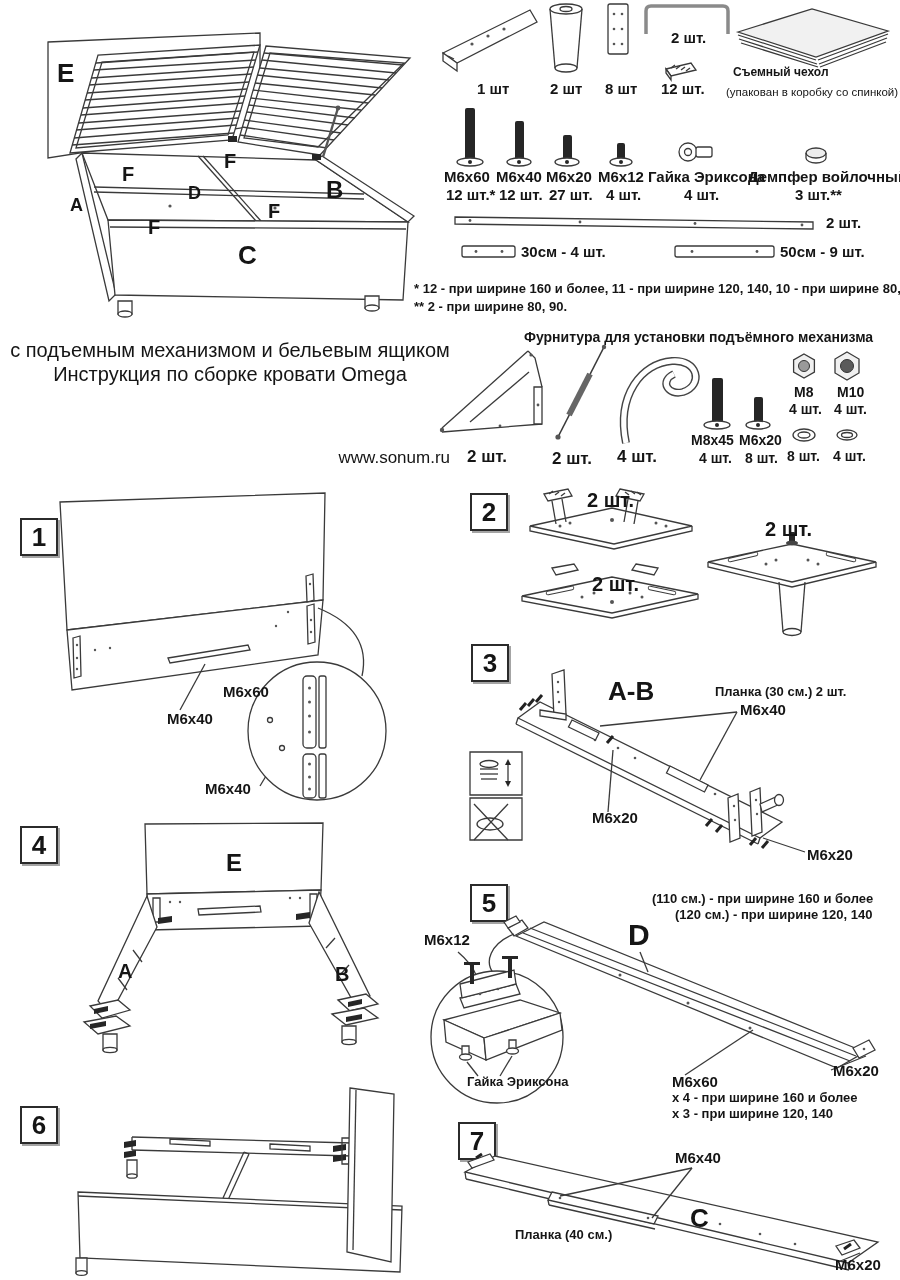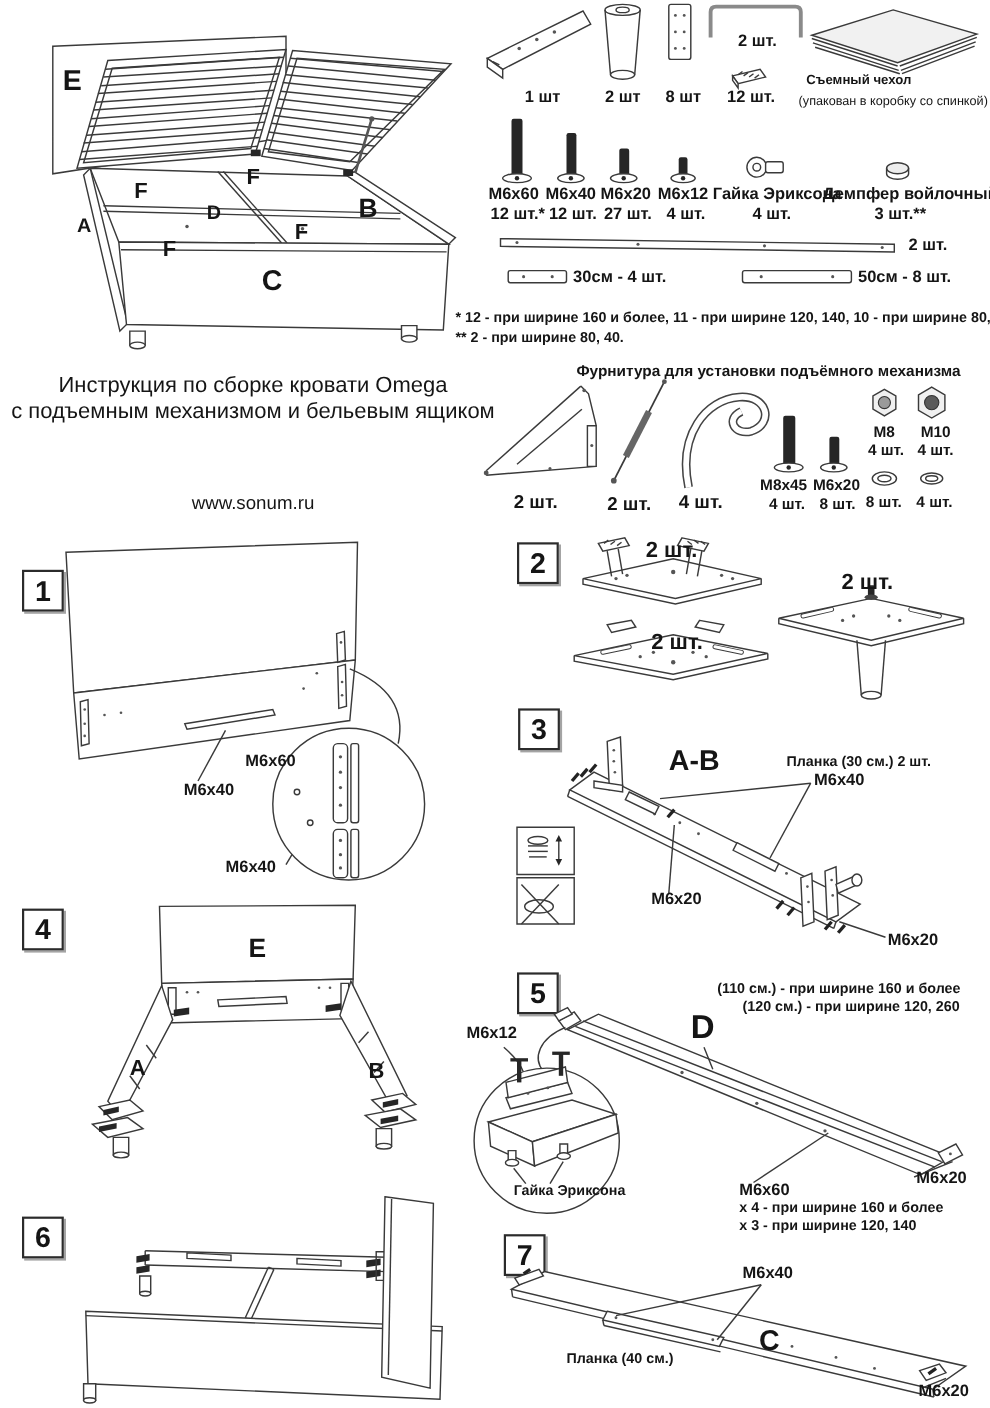--- a/index.html
+++ b/index.html
@@ -202,29 +202,29 @@
         <circle class="dot" cx="92" cy="43.5" r="1.4"></circle>
     </g>
     <g>
       <rect class="wh" x="265" y="38" width="99" height="11" rx="2"></rect>
       <circle class="dot" cx="282" cy="43.5" r="1.4"></circle>
         <circle class="dot" cx="347" cy="43.5" r="1.4"></circle>
     </g>
   </svg>
   <div class="t b f15" style="left:826px;top:214px">2 шт.</div>
   <div class="t b f15" style="left:521px;top:243px">30см - 4 шт.</div>
-  <div class="t b f15" style="left:780px;top:243px">50см - 8 шт.</div>
+  <div class="t b f15" style="left:780px;top:243px">50см - 9 шт.</div>
   <div class="t b f13" style="left:414px;top:281px">* 12 - при ширине 160 и более, 11 - при ширине 120, 140, 10 - при ширине 80, 90.</div>
-  <div class="t b f13" style="left:414px;top:299px">** 2 - при ширине 80, 40.</div>
+  <div class="t b f13" style="left:414px;top:299px">** 2 - при ширине 80, 90.</div>
 
   <div class="title-wrap">
+    <div class="title-line">с подъемным механизмом и бельевым ящиком</div>
     <div class="title-line">Инструкция по сборке кровати Omega</div>
-    <div class="title-line">с подъемным механизмом и бельевым ящиком</div>
   </div>
-  <div class="t f17" style="left:10px;top:448px;width:440px;text-align:center">www.sonum.ru</div>
+  <div class="t f17" style="left:10px;top:448px;width:440px;text-align:right">www.sonum.ru</div>
 
   <div class="t b f14" style="left:524px;top:329px">Фурнитура для установки подъёмного механизма</div>
   <svg style="left:430px;top:325px" width="470" height="150" viewBox="0 0 470 150">
     <g class="ln">
       <line x1="12" y1="103" x2="98" y2="26"></line>
       <line x1="12" y1="107" x2="112" y2="99"></line>
       <polyline points="98,26 105,33 112,62"></polyline>
       <rect x="104" y="62" width="8" height="37" fill="#fff"></rect>
       <line x1="40" y1="97" x2="99" y2="47"></line>
       <circle class="dot" cx="12" cy="105" r="2.2"></circle>
@@ -541,21 +541,21 @@
     <rect class="dk" x="88" y="78" width="4" height="20"></rect>
       <rect class="dk" x="82" y="76" width="16" height="3"></rect>
     <rect class="wh" x="42" y="166" width="7" height="9"></rect>
       <ellipse class="wh" cx="45.5" cy="177" rx="6" ry="3"></ellipse>
     <rect class="wh" x="89" y="160" width="7" height="9"></rect>
       <ellipse class="wh" cx="92.5" cy="171" rx="6" ry="3"></ellipse>
     <line class="ln" x1="58" y1="196" x2="47" y2="182" stroke-width="1"></line>
     <line class="ln" x1="80" y1="196" x2="92" y2="176" stroke-width="1"></line>
   </svg>
   <div class="t b f13" style="left:652px;top:891px">(110 см.) - при ширине 160 и более</div>
-  <div class="t b f13" style="left:675px;top:907px">(120 см.) - при ширине 120, 260</div>
+  <div class="t b f13" style="left:675px;top:907px">(120 см.) - при ширине 120, 140</div>
   <div class="t b f30" style="left:628px;top:918px">D</div>
   <div class="t b f15" style="left:424px;top:931px">M6x12</div>
   <div class="t b f13" style="left:467px;top:1074px">Гайка Эриксона</div>
   <div class="t b f15" style="left:833px;top:1062px">M6x20</div>
   <div class="t b f15" style="left:672px;top:1073px">M6x60</div>
   <div class="t b f13" style="left:672px;top:1090px">x 4 - при ширине 160 и более</div>
   <div class="t b f13" style="left:672px;top:1106px">x 3 - при ширине 120, 140</div>
 
   <svg style="left:20px;top:1080px" width="420" height="200" viewBox="0 0 420 200">
 

